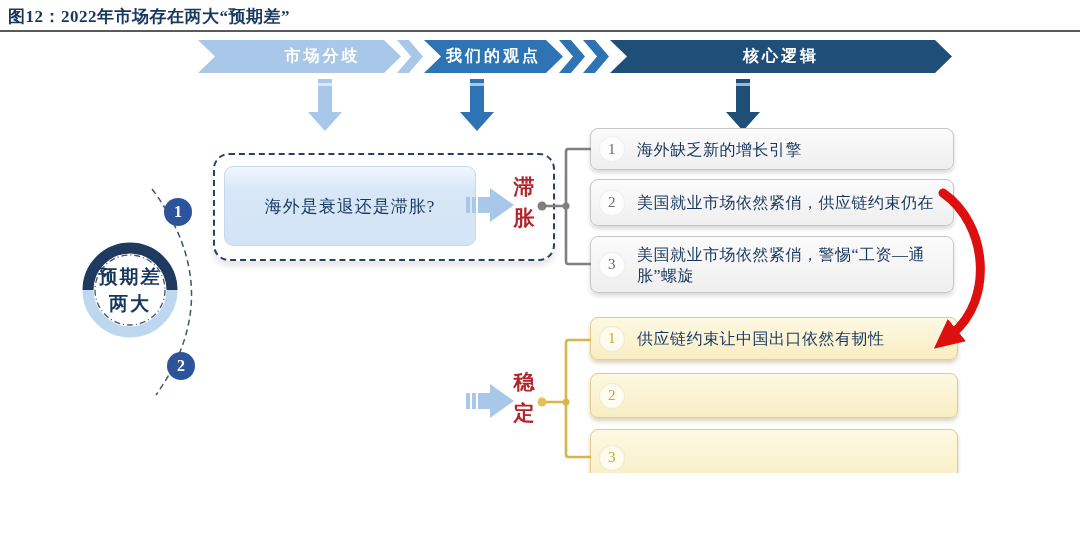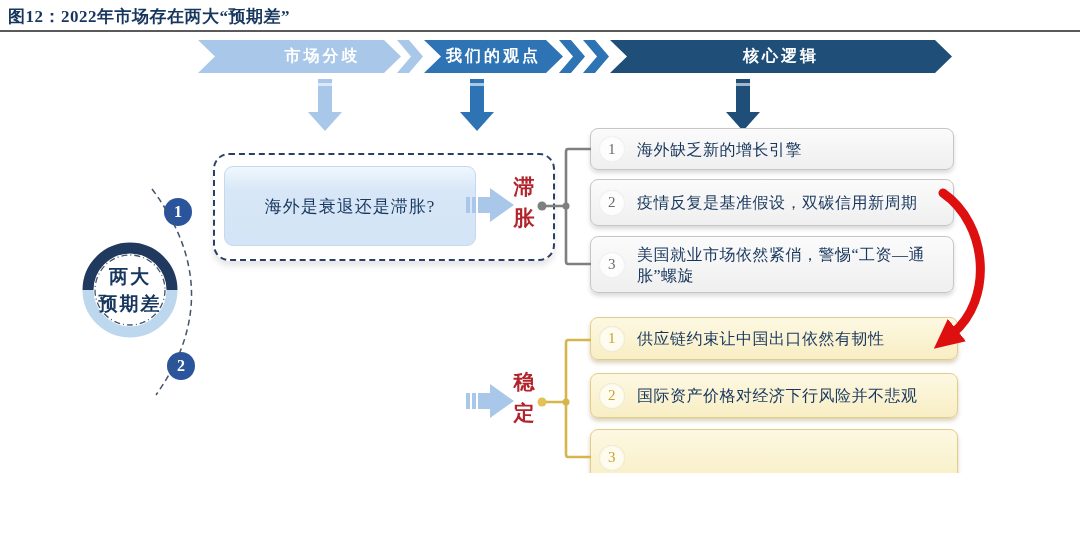--- a/index.html
+++ b/index.html
@@ -109,22 +109,22 @@
       <rect x="10" y="4" width="14" height="3" fill="rgba(255,255,255,.6)"></rect>
     <polygon points="0,33 34,33 17,52" fill="#1F4E79"></polygon>
   </svg>
 
   <svg class="hub" viewBox="0 0 110 110">
     <path d="M13,55 A42,42 0 0 1 97,55" fill="none" stroke="#203A5F" stroke-width="11"></path>
     <path d="M97,55 A42,42 0 0 1 13,55" fill="none" stroke="#BDD7EE" stroke-width="11"></path>
     <circle cx="55" cy="55" r="35" fill="#ffffff" stroke="#44546A" stroke-width="1.3" stroke-dasharray="6 3 1 3"></circle>
   </svg>
   <div class="hub-label">
+    <div>预期差</div>
     <div>两大</div>
-    <div>预期差</div>
   </div>
   <div class="badge n1">
       <span>1</span>
     </div>
   <div class="badge n2">
       <span>2</span>
     </div>
 
   <div class="q-group g1">
     <div class="q-box">
@@ -152,34 +152,33 @@
     <div>稳</div>
     <div>定</div>
   </div>
 
   <div class="item gray gy1">
     <span class="num">1</span>
     <span class="txt">海外缺乏新的增长引擎</span>
   </div>
   <div class="item gray gy2">
     <span class="num">2</span>
-    <span class="txt">疫情反复是基准假设，双碳信用新周期</span>
+    <span class="txt">美国就业市场依然紧俏，供应链约束仍在</span>
   </div>
   <div class="item gray gy3">
     <span class="num">3</span>
     <span class="txt">美国就业市场依然紧俏，警惕“工资—通胀”螺旋</span>
   </div>
 
   <div class="item yellow yl1">
     <span class="num">1</span>
     <span class="txt">供应链约束让中国出口依然有韧性</span>
   </div>
   <div class="item yellow yl2">
     <span class="num">2</span>
-    <span class="txt">国际资产价格对经济下行风险并不悲观</span>
   </div>
   <div class="item yellow yl3">
     <span class="num">3</span>
   </div>
 
   <svg class="overlay" width="1080" height="533">
     <defs>
       <marker id="redhead" markerWidth="3.4" markerHeight="3.2" refX="0.7" refY="1.6" orient="auto">
         <path d="M0,0 L3.3,1.6 L0,3.2 Z" fill="#DE0F0F"></path>
       </marker>

